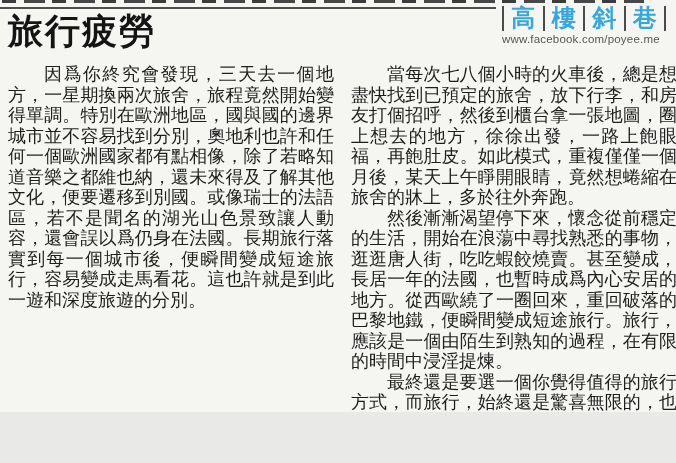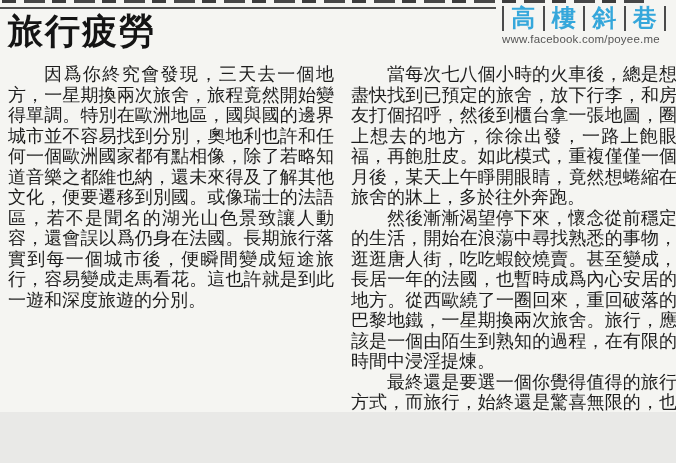--- a/index.html
+++ b/index.html
@@ -121,17 +121,17 @@
     </div>
     <div class="m-url">www.facebook.com/poyee.me</div>
   </div>
 
   <div class="col col-left">
     <p>因爲你終究會發現，三天去一個地方，一星期換兩次旅舍，旅程竟然開始變得單調。特別在歐洲地區，國與國的邊界城市並不容易找到分別，奧地利也許和任何一個歐洲國家都有點相像，除了若略知道音樂之都維也納，還未來得及了解其他文化，便要遷移到別國。或像瑞士的法語區，若不是聞名的湖光山色景致讓人動容，還會誤以爲仍身在法國。長期旅行落實到每一個城市後，便瞬間變成短途旅行，容易變成走馬看花。這也許就是到此一遊和深度旅遊的分別。</p>
   </div>
 
   <div class="col col-right">
     <p>當每次七八個小時的火車後，總是想盡快找到已預定的旅舍，放下行李，和房友打個招呼，然後到櫃台拿一張地圖，圈上想去的地方，徐徐出發，一路上飽眼福，再飽肚皮。如此模式，重複僅僅一個月後，某天上午睜開眼睛，竟然想蜷縮在旅舍的牀上，多於往外奔跑。</p>
-    <p>然後漸漸渴望停下來，懷念從前穩定的生活，開始在浪蕩中尋找熟悉的事物，逛逛唐人街，吃吃蝦餃燒賣。甚至變成，長居一年的法國，也暫時成爲內心安居的地方。從西歐繞了一圈回來，重回破落的巴黎地鐵，一星期換兩次旅舍。旅行，應該是一個由陌生到熟知的過程，在有限的時間中浸淫提煉。</p>
+    <p>然後漸漸渴望停下來，懷念從前穩定的生活，開始在浪蕩中尋找熟悉的事物，逛逛唐人街，吃吃蝦餃燒賣。甚至變成，長居一年的法國，也暫時成爲內心安居的地方。從西歐繞了一圈回來，重回破落的巴黎地鐵，便瞬間變成短途旅行。旅行，應該是一個由陌生到熟知的過程，在有限的時間中浸淫提煉。</p>
     <p>最終還是要選一個你覺得值得的旅行方式，而旅行，始終還是驚喜無限的，也許下一次，在旅途上，就能遇上影響你一生的轉捩點。</p>
   </div>
 
 </div>
 
 </body></html>

